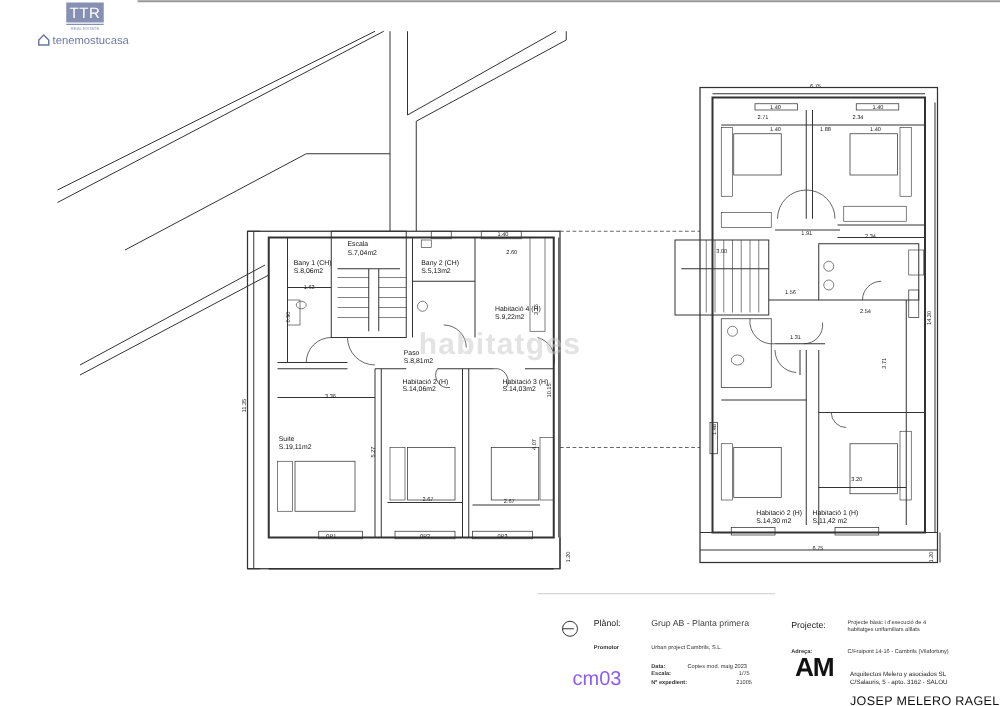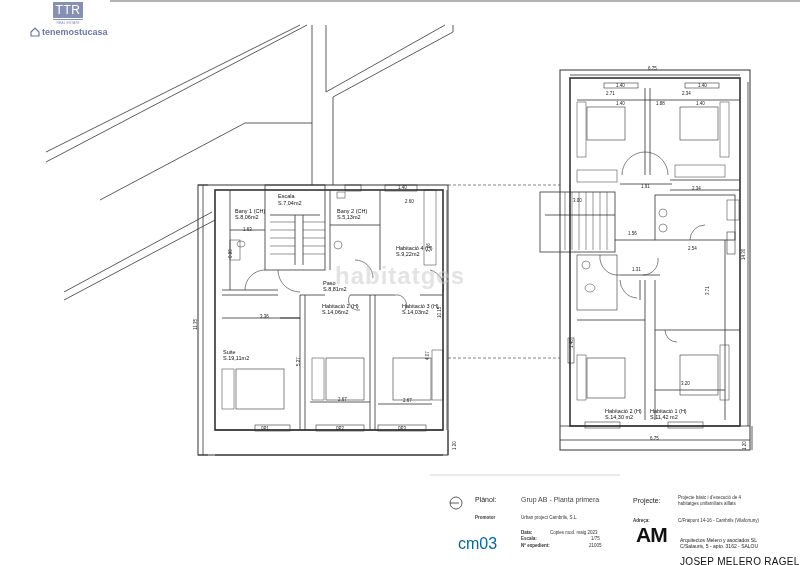--- a/index.html
+++ b/index.html
@@ -3,26 +3,26 @@
 <meta charset="utf-8">
 <style>
   html, body { margin:0; padding:0; background:#ffffff; }
   body { width:800px; height:565px; position:relative; overflow:hidden; font-family:"Liberation Sans", sans-serif; color:#222; }
   #plan { position:absolute; left:0; top:0; width:800px; height:565px; }
   .lbl { position:absolute; font-size:5.5px; line-height:6px; color:#111; white-space:nowrap; }
   .dim { position:absolute; font-size:4.5px; color:#222; white-space:nowrap; }
   .vdim { position:absolute; font-size:4.5px; color:#222; white-space:nowrap; transform:rotate(-90deg); transform-origin:left top; }
   .logo-box { position:absolute; left:53px; top:2px; width:30px; height:16px; background:#8690b3; color:#fff; font-size:12px; line-height:16px; text-align:center; letter-spacing:0.5px; }
   .logo-sub { position:absolute; left:53px; top:19px; width:30px; font-size:3.5px; color:#8690b3; text-align:center; border-top:0.5px solid #8690b3; padding-top:1px; }
-  .brand { position:absolute; left:30px; top:27px; font-size:9px; color:#6b78a6; font-weight:bold; display:flex; align-items:center; gap:2px; }
+  .brand { position:absolute; left:30px; top:27px; font-size:9px; color:#6b78a6; font-weight:normal; display:flex; align-items:center; gap:2px; }
   .watermark { position:absolute; left:335px; top:262px; font-size:24px; color:rgba(200,200,200,0.5); font-weight:bold; letter-spacing:1px; }
   .tb-label { position:absolute; font-size:7px; color:#222; }
   .tb-val { position:absolute; font-size:7px; color:#444; }
   .tb-small { position:absolute; font-size:4.5px; color:#333; }
-  .code { position:absolute; left:458px; top:535px; font-size:16px; color:#0369a1; }
+  .code { position:absolute; left:458px; top:535px; font-size:16px; color:#8b5cf6; }
   .am-logo { position:absolute; left:636px; top:523px; font-size:21px; font-weight:bold; color:#111; letter-spacing:-1px; }
   .am-name { position:absolute; left:680px; top:556px; font-size:10px; color:#111; letter-spacing:0.3px; }
   .am-sub { position:absolute; left:680px; top:538px; font-size:5px; color:#222; line-height:5.5px; }
 </style>
 </head>
 <body>
 
 <div class="logo-box">TTR</div>
 <div class="logo-sub">REAL ESTATE</div>
 <div class="brand">

